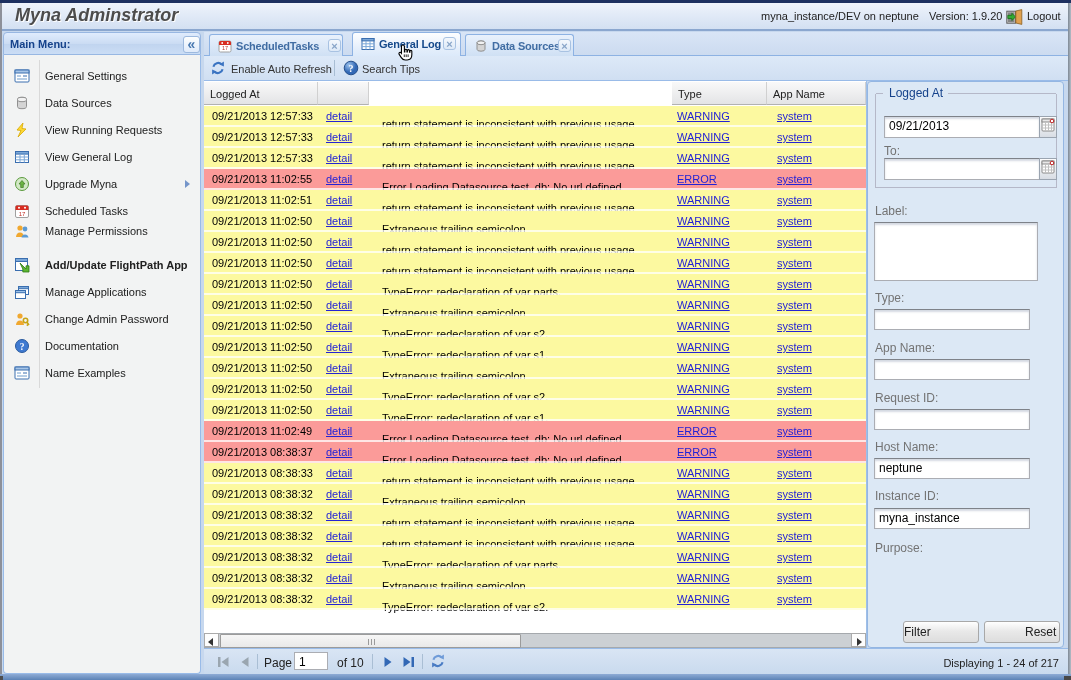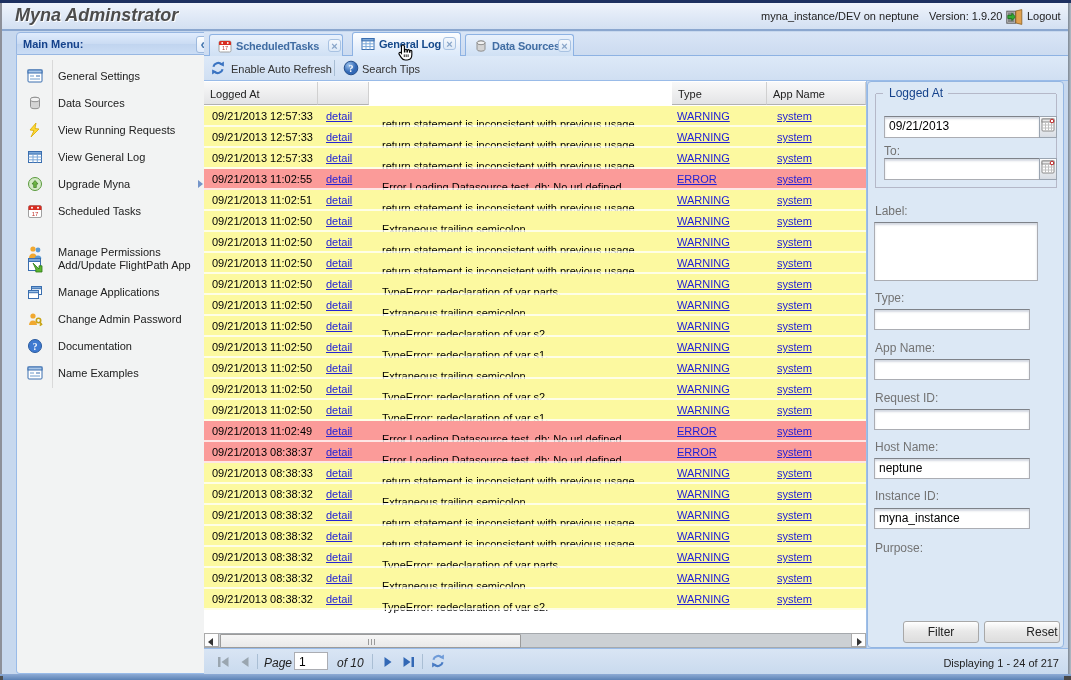--- a/index.html
+++ b/index.html
@@ -10,21 +10,21 @@
 #leftedge { left:0; top:3px; width:2px; height:671px; background:#8d9099; }
 #rightedge { left:1068px; top:3px; width:3px; height:671px; background:linear-gradient(90deg,#7d8894,#b4bdc7); }
 #titlebar { left:2px; top:3px; width:1066px; height:26px; background:linear-gradient(#eef3fb,#d3e0f2); }
 #titletext { left:15px; top:5px; font-size:18px; font-weight:bold; font-style:italic; color:#4c4c4c; text-shadow:1px 1px 0 #fdfdfd; }
 #hdrinfo1 { left:718px; top:10px; font-size:11px; color:#222;padding-left:43px; }
 #hdrinfo2 { left:929px; top:10px; font-size:11px; color:#222; }
 #logouttxt { left:1027px; top:10px; font-size:11px; color:#222; }
 #midline { left:2px; top:29px; width:1066px; height:2px; background:#8ba7cf; }
 
 
-#west { left:3px; top:32px; width:168px; height:642px;margin-left:13px; }
+#west { left:3px; top:32px; width:168px; height:642px; }
 #westhdr { left:0; top:0; width:198px; height:23px; border:1px solid #98b7e2; border-radius:4px 4px 0 0; background:linear-gradient(#e0ecfd 0%,#cbdcf3 50%,#c0d4ef 51%,#cbddf5 100%); }
 #westhdr span { position:absolute; left:6px; top:5px; font-size:11px; font-weight:bold; color:#15428b; }
 #collbtn { position:absolute; left:179px; top:3px; width:17px; height:17px; border:1px solid #9db9de; border-radius:3px; background:linear-gradient(#fdfefe,#dfeafa); color:#4878b0; font-size:14px; font-weight:bold; text-align:center; line-height:15px; }
 #westbody { left:0; top:23px; width:198px; height:619px; background:#f2f3f3; border:1px solid #99bbe8; border-top:none; border-radius:0 0 4px 4px; }
 #menudiv { left:36px; top:28px; width:1px; height:328px; background:#d9d9d9; }
 .mi { position:absolute; left:0; width:196px; height:27px; }
 .mi .ic { position:absolute; left:11px; top:5px; width:16px; height:16px; }
 .mi .lb { position:absolute; left:42px; top:7px; font-size:11px; color:#202020; }
 .subarrow { position:absolute; left:182px; top:9px; width:0; height:0; border-left:5px solid #7595c9; border-top:4px solid transparent; border-bottom:4px solid transparent; }
 
@@ -60,26 +60,26 @@
 #hthumb { position:absolute; left:15px; top:0; width:301px; height:14px; background:linear-gradient(#f6f6f6,#e9e9e9); border:1px solid #9b9b9b; border-radius:1px; }
 .sbtn { position:absolute; top:0; width:15px; height:14px; background:#fdfdfd; border:1px solid #aaa; }
 .grip { position:absolute; top:4px; width:1px; height:6px; background:#9a9a9a; }
 
 
 #fpanel { left:867px; top:81px; width:197px; height:567px; background:#dce8f5; border:1px solid #94b6e2; border-radius:4px; }
 #fieldset { position:absolute; left:7px; top:12px; width:182px; height:94px; border:1px solid #b5b8c8; border-top:none; }
 #fslegend { position:absolute; left:10px; top:-8px; background:#dce8f5; padding:0 3px; font-size:12px; color:#15428b; }
 .flabel { position:absolute; left:7px; font-size:12px; color:#737373; }
 .finput { position:absolute; background:#fff; border:1px solid #abadb3; border-top-color:#7e8289; box-shadow:inset 0 2px 2px rgba(160,170,190,0.45); font-size:12px; color:#000; padding:2px 3px 0 4px; }
-.fbtn { position:absolute; width:76px; height:22px; border:1px solid #a8a8a8; border-radius:3px; background:linear-gradient(#ffffff,#e9e9e9 45%,#dddddd); font-size:12px; color:#222; text-align:center; line-height:20px; }
+.fbtn { position:absolute; width:76px; height:22px; border:1px solid #a8a8a8; border-radius:3px; background:linear-gradient(#ffffff,#e9e9e9 45%,#dddddd); font-size:12px; color:#222; line-height:20px; }
 .trig { position:absolute; width:18px; height:22px; border:1px solid #9aa4b0; background:linear-gradient(#fdfdfd,#d8dde4); }
 
 
 #bbar { left:204px; top:648px; width:864px; height:26px; background:linear-gradient(#d9e5f4,#c9daee); border-top:1px solid #99bbe8; }
-#bbar .pgtxt { position:absolute; top:7px; font-size:12px; color:#222;font-style:italic; }
+#bbar .pgtxt { position:absolute; top:7px; font-size:12px; color:#222; }
 #pginput { position:absolute; left:90px; top:3px; width:34px; height:18px; background:#fff; border:1px solid #abadb3; font-size:12px; padding-left:4px; padding-top:2px; }
 .bsep { position:absolute; top:5px; width:1px; height:15px; background:#a9bed4; }
 #displaying { position:absolute; right:9px; top:8px; font-size:11px; color:#222; }
 #bottomstrip { left:0; top:674px; width:1071px; height:6px; background:linear-gradient(#8eabd5,#5d83b6); }
 </style>
 </head>
 <body>
 <div class="abs" id="topline"></div>
 <div class="abs" id="titlebar"></div>
 <div class="abs" id="leftedge"></div>
@@ -150,30 +150,30 @@
       <div class="mi" style="top:166px;">
         <div class="ic"><svg width="16" height="16">
             <rect x="1.5" y="2.5" width="13" height="12" rx="1.5" fill="#fff" stroke="#a0a0a0"></rect>
             <path d="M1.5 4 a1.5 1.5 0 0 1 1.5-1.5 h10 a1.5 1.5 0 0 1 1.5 1.5 v3 h-13 Z" fill="#d82c20"></path>
             <circle cx="5" cy="4.8" r="1" fill="#fff"></circle>
             <circle cx="11" cy="4.8" r="1" fill="#fff"></circle>
             <text x="8" y="12.5" font-size="6" text-anchor="middle" fill="#c03028" font-family="Liberation Sans">17</text>
           </svg></div>
         <div class="lb">Scheduled Tasks</div>
       </div>
-      <div class="mi" style="top:207px;">
+      <div class="mi" style="top:186px;">
         <div class="ic"><svg width="16" height="16">
             <circle cx="6" cy="5" r="2.6" fill="#f0a830"></circle>
             <path d="M2 14 a4 4.5 0 0 1 8 0 Z" fill="#f0a830"></path>
             <circle cx="11" cy="6" r="2.4" fill="#5b9bd5"></circle>
             <path d="M7.5 14.5 a3.6 4 0 0 1 7 0 Z" fill="#5b9bd5"></path>
           </svg></div>
         <div class="lb">Manage Permissions</div>
       </div>
-      <div class="mi" style="top:220px;">
+      <div class="mi" style="top:220px;font-weight:bold;">
         <div class="ic"><svg width="16" height="16">
             <rect x="1.5" y="1.5" width="12" height="12" fill="#fff" stroke="#3a6eaf"></rect>
             <rect x="1.5" y="1.5" width="12" height="3" fill="#7aa7d8" stroke="#3a6eaf"></rect>
             <path d="M6 6 L12 12 L12 8.8 L15 8.8 L15 15 L8.8 15 L8.8 12 Z" fill="#5cb531" stroke="#2e7a14" stroke-width="0.8" transform="rotate(0)"></path>
           </svg></div>
         <div class="lb">Add/Update FlightPath App</div>
       </div>
       <div class="mi" style="top:247px;">
         <div class="ic"><svg width="16" height="16">
             <rect x="4.5" y="2.5" width="10" height="8" fill="#fff" stroke="#3a6eaf"></rect>

